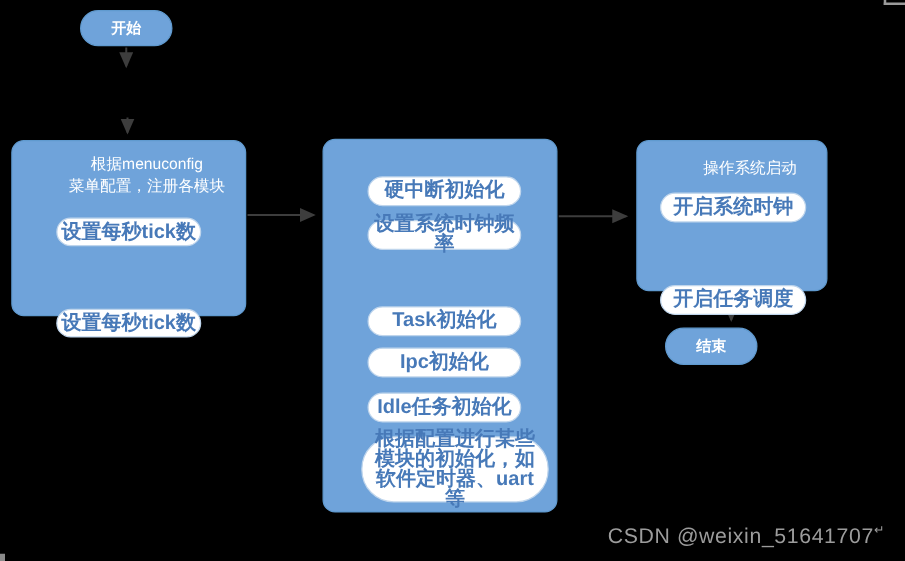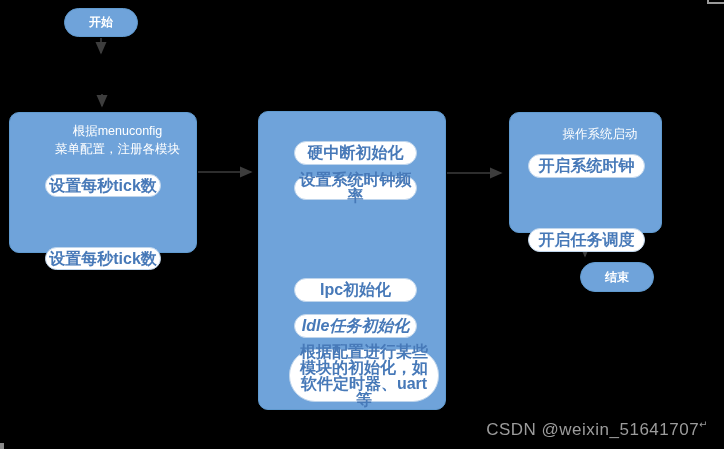--- a/index.html
+++ b/index.html
@@ -35,21 +35,21 @@
   }
   .start-pill {
     left: 64px; top: 8px; width: 74px; height: 29px;
     border-radius: 15px; font-size: 12px;
   }
   .init-mem {
     left: 48px; top: 59px; width: 109px; height: 34px;
     border-radius: 8px; font-size: 12px;
   }
   .end-pill {
-    left: 580px; top: 262px; width: 74px; height: 30px;
+    left: 532px; top: 262px; width: 74px; height: 30px;
     border-radius: 15px; font-size: 12px;
   }
   .big-box {
     position: absolute;
     background: #6FA3DA;
     border: 1px solid #609ACF;
     border-radius: 10px;
     box-sizing: border-box;
   }
   .box-menuconfig { left: 9px;   top: 112px; width: 188px; height: 141px; }
@@ -140,22 +140,23 @@
       <div>根据menuconfig</div>
       <div>菜单配置，注册各模块</div>
     </div>
     <div class="white-pill" style="left:35px; top:61px; width:116px; height:23px;">设置每秒tick数</div>
     <div class="white-pill" style="left:35px; top:98px; width:116px; height:23px;margin-top:36px;">设置每秒tick数</div>
   </div>
 
   <div class="big-box box-modules">
     <div class="white-pill" style="left:35px; top:29px;  width:123px; height:24px;">硬中断初始化</div>
     <div class="white-pill" style="left:35px; top:64px;  width:123px; height:24px;">设置系统时钟频率</div>
+    <div class="white-pill" style="left:35px; top:133px; width:123px; height:24px;">Task初始化</div>
     <div class="white-pill" style="left:35px; top:166px; width:123px; height:24px;">Ipc初始化</div>
-    <div class="white-pill" style="left:35px; top:202px; width:123px; height:24px;font-style:italic;">Idle任务初始化</div>
+    <div class="white-pill" style="left:35px; top:202px; width:123px; height:24px;">Idle任务初始化</div>
     <div class="white-pill wrap" style="left:30px; top:237px; width:150px; height:53px;">根据配置进行某些模块的初始化，如软件定时器、uart等</div>
   </div>
 
   <div class="big-box box-osstart">
     <div class="box-title" style="top:12px;">操作系统启动</div>
     <div class="white-pill" style="left:18px; top:41px; width:117px; height:24px;">开启系统时钟</div>
     <div class="white-pill" style="left:18px; top:83px; width:117px; height:24px;margin-top:32px;">开启任务调度</div>
   </div>
 
   <div class="blue-node end-pill">

